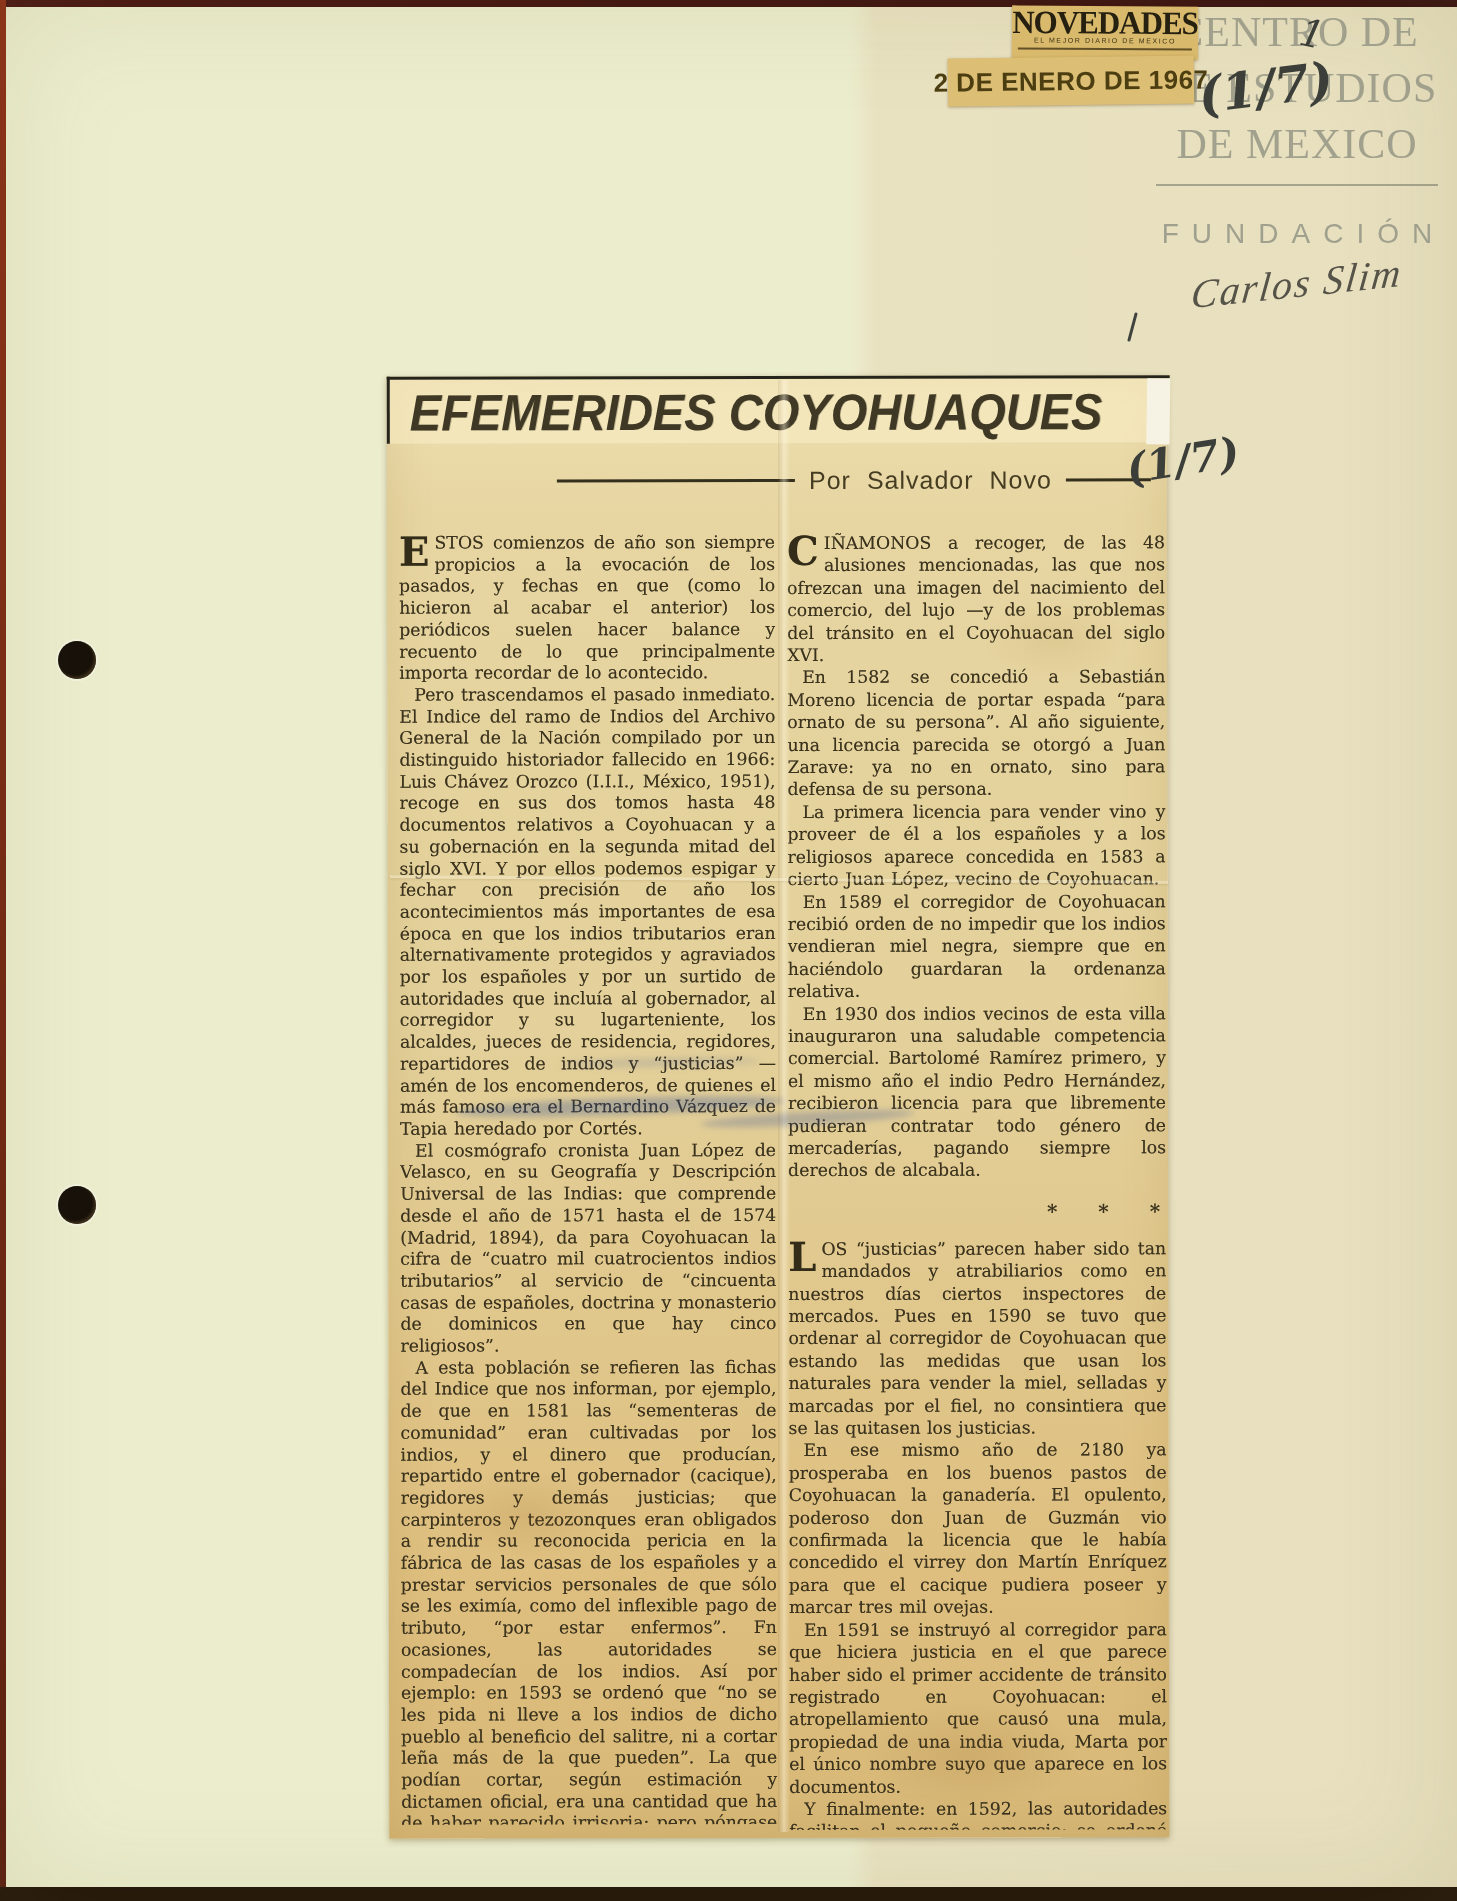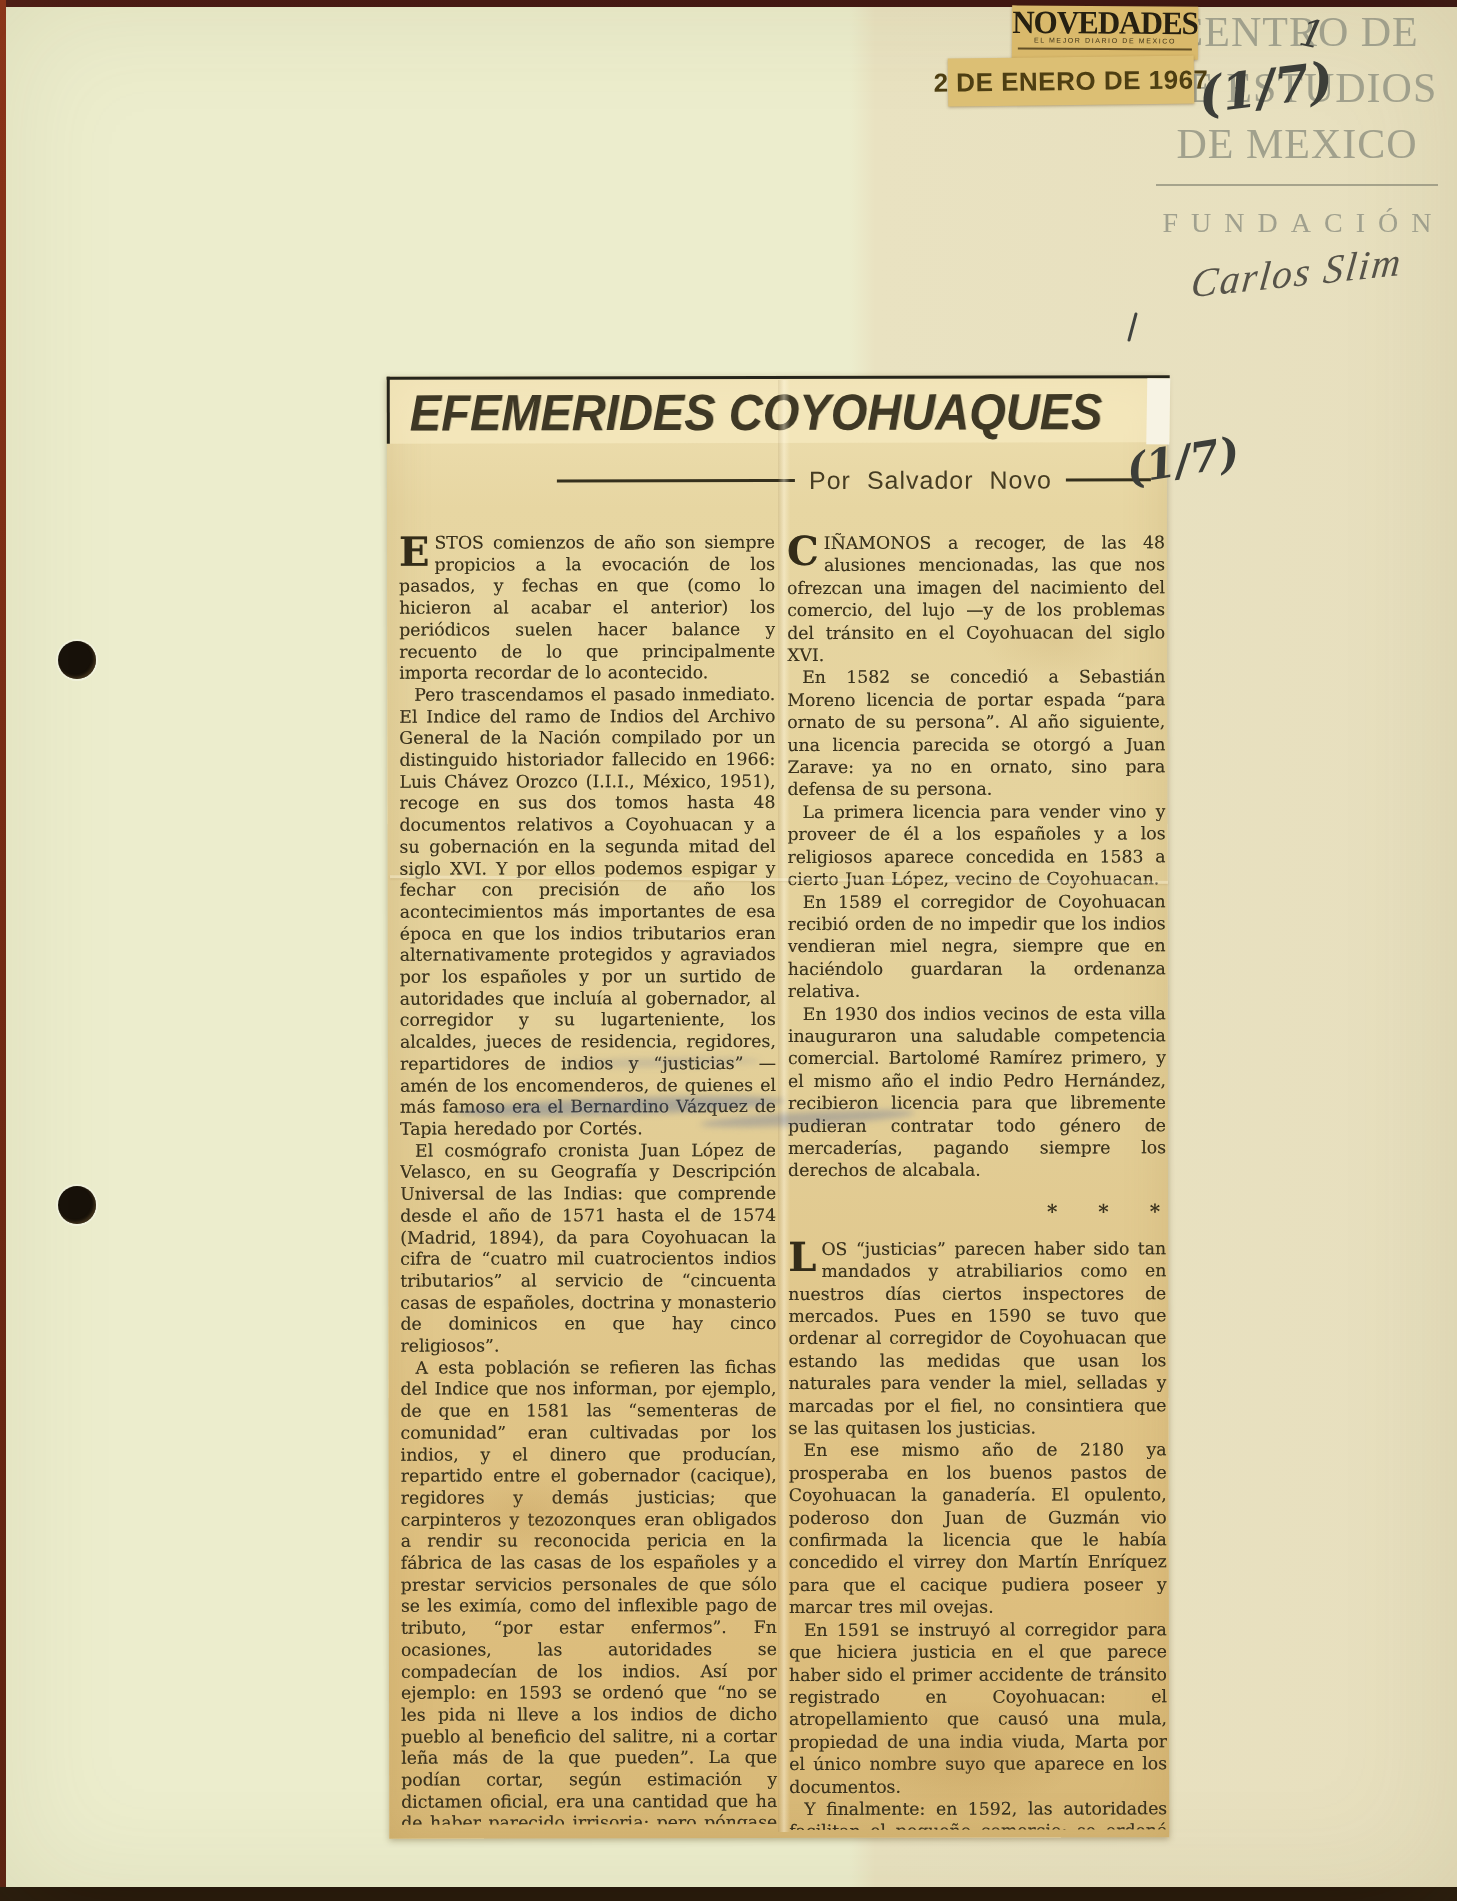--- a/index.html
+++ b/index.html
@@ -17,21 +17,21 @@
   
   .hole{position:absolute;width:38px;height:38px;border-radius:50%;background:#17110a;box-shadow:0 0 0 2px rgba(255,255,255,.35), inset -2px -2px 3px rgba(90,70,40,.6);}
   .hole.h1{left:58px;top:641px;}
   .hole.h2{left:58px;top:1186px;}
 
   
   .watermark{position:absolute;left:1138px;top:4px;width:318px;text-align:center;z-index:1;
     font-family:"Liberation Serif",serif;color:rgba(148,149,132,.85);}
   .wm-line{font-size:42px;line-height:56px;letter-spacing:1px;white-space:nowrap;}
   .wm-rule{margin:12px auto 0;width:282px;border-top:2px solid rgba(130,130,112,.65);}
-  .wm-foundation{margin-top:21px;font-family:Liberation Serif, serif;font-size:28px;letter-spacing:13px;padding-left:13px;color:rgba(152,153,136,.9);white-space:nowrap;}
+  .wm-foundation{margin-top:32px;font-family:Liberation Sans, sans-serif;font-size:28px;letter-spacing:13px;padding-left:13px;color:rgba(152,153,136,.9);white-space:nowrap;}
   .wm-signature{margin-top:10px;font-style:italic;font-size:40px;color:#565349;transform:rotate(-6deg) skewX(-12deg);letter-spacing:2px;white-space:nowrap;}
 
   
   .masthead{position:absolute;left:1012px;top:6px;width:186px;height:53px;background:#d9b96b;z-index:2;
     transform:rotate(.4deg);box-shadow:0 1px 3px rgba(90,60,20,.4);text-align:center;}
   .masthead-title{font-family:"Liberation Serif",serif;font-weight:bold;font-size:31px;line-height:33px;letter-spacing:-1px;color:#262011;transform:scaleY(1.05);}
   .masthead-tagline{font-family:"Liberation Sans",sans-serif;font-size:7px;letter-spacing:1.6px;color:#3f351a;margin-top:-2px;}
   .masthead-rule{margin:4px 6px 0;border-top:2px solid rgba(60,45,15,.75);}
   .datestamp{position:absolute;left:948px;top:57px;width:246px;height:48px;background:#dcbf74;z-index:2;
     transform:rotate(-.7deg);box-shadow:0 1px 3px rgba(90,60,20,.4);display:flex;align-items:center;justify-content:center;}

